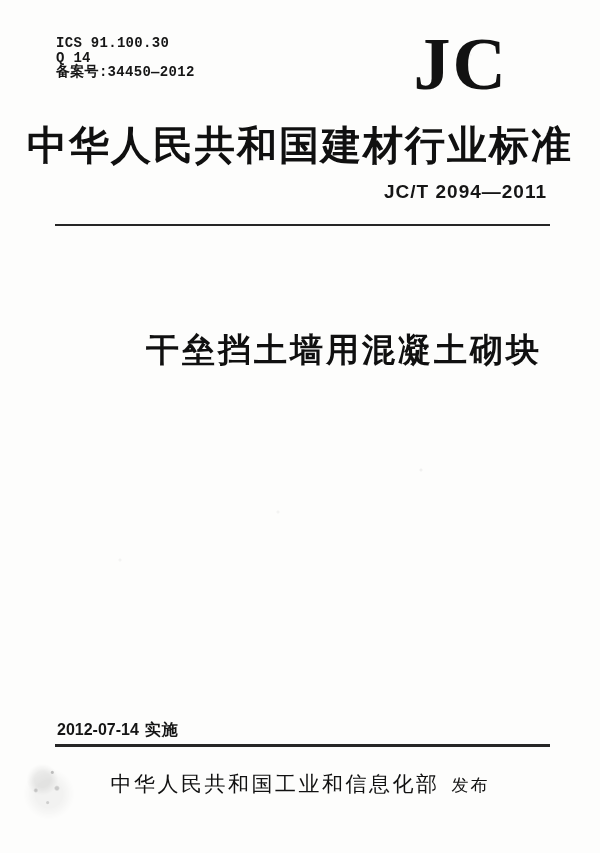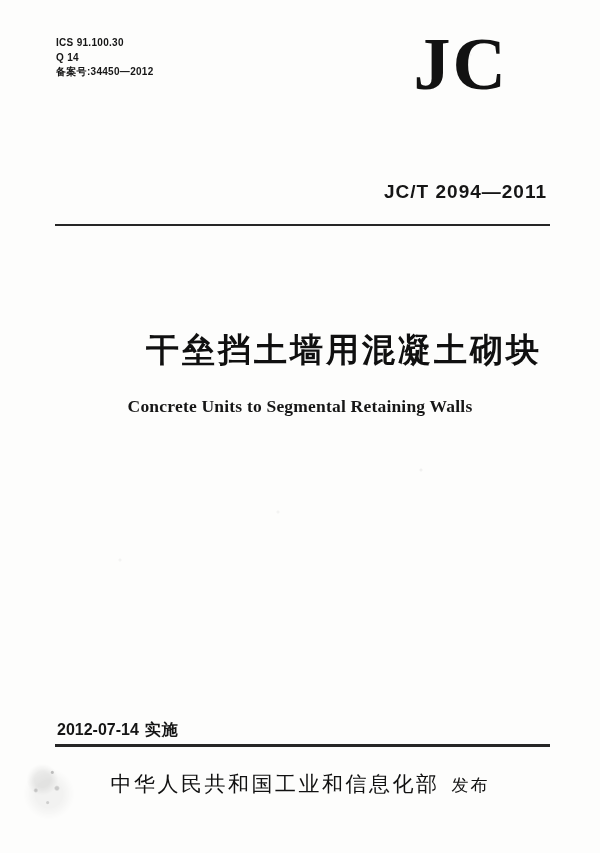--- a/index.html
+++ b/index.html
@@ -21,24 +21,24 @@
     color: #161616;
     font-family: "Liberation Serif", "DejaVu Serif", serif;
     overflow: hidden;
   }
   
   .meta {
     position: absolute;
     left: 56px;
     top: 36px;
     font-weight: bold;
-    font-size: 10px;
+    font-size: 14px;
     line-height: 14.5px;
     letter-spacing: 0.3px;
-    font-family: Liberation Sans, sans-serif;
+    font-family: Liberation Mono, monospace;
   }
   
   .jc-logo {
     position: absolute;
     top: 26px;
     right: 92px;
     font-family: "Liberation Serif", "DejaVu Serif", serif;
     font-weight: bold;
     font-size: 74px;
     line-height: 1.05;
@@ -164,28 +164,28 @@
 <div class="page">
 
   <div class="meta">
     <div>ICS 91.100.30</div>
     <div>Q 14</div>
     <div>备案号:34450—2012</div>
   </div>
 
   <div class="jc-logo">JC</div>
 
+  <h1 class="std-title">中华人民共和国建材行业标准</h1>
 
   <div class="std-code">JC/T 2094—2011</div>
 
   <div class="rule rule-top"></div>
 
   <h2 class="main-title">干垒挡土墙用混凝土砌块</h2>
 
-  <div class="sub-title">Concrete Units to Segmental Retaining Walls</div>
 
   <div class="dates-row">
     <span>
       <span>2012-07-14</span><span class="cn">实施</span>
     </span>
   </div>
 
   <div class="rule rule-bottom"></div>
 
   <div class="publisher">

